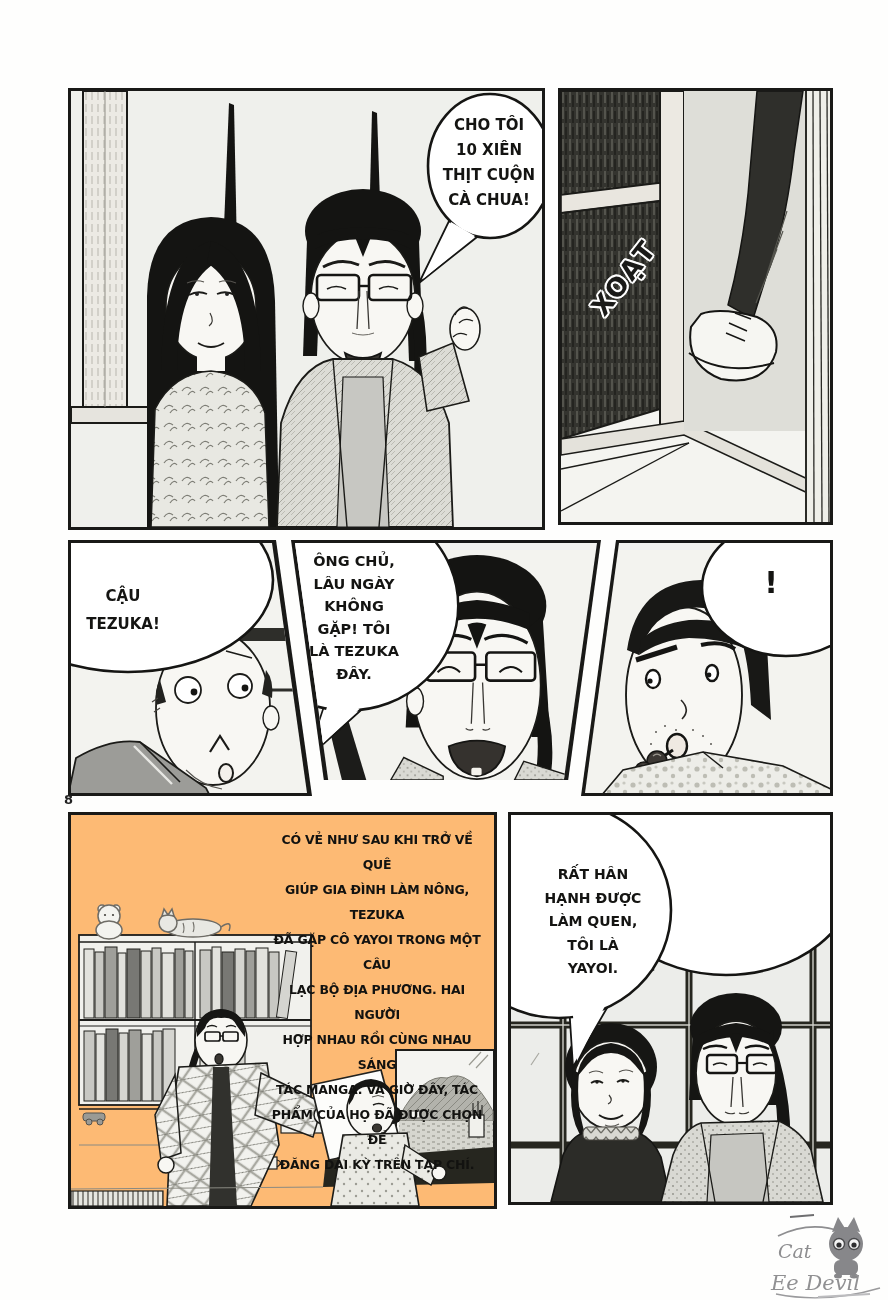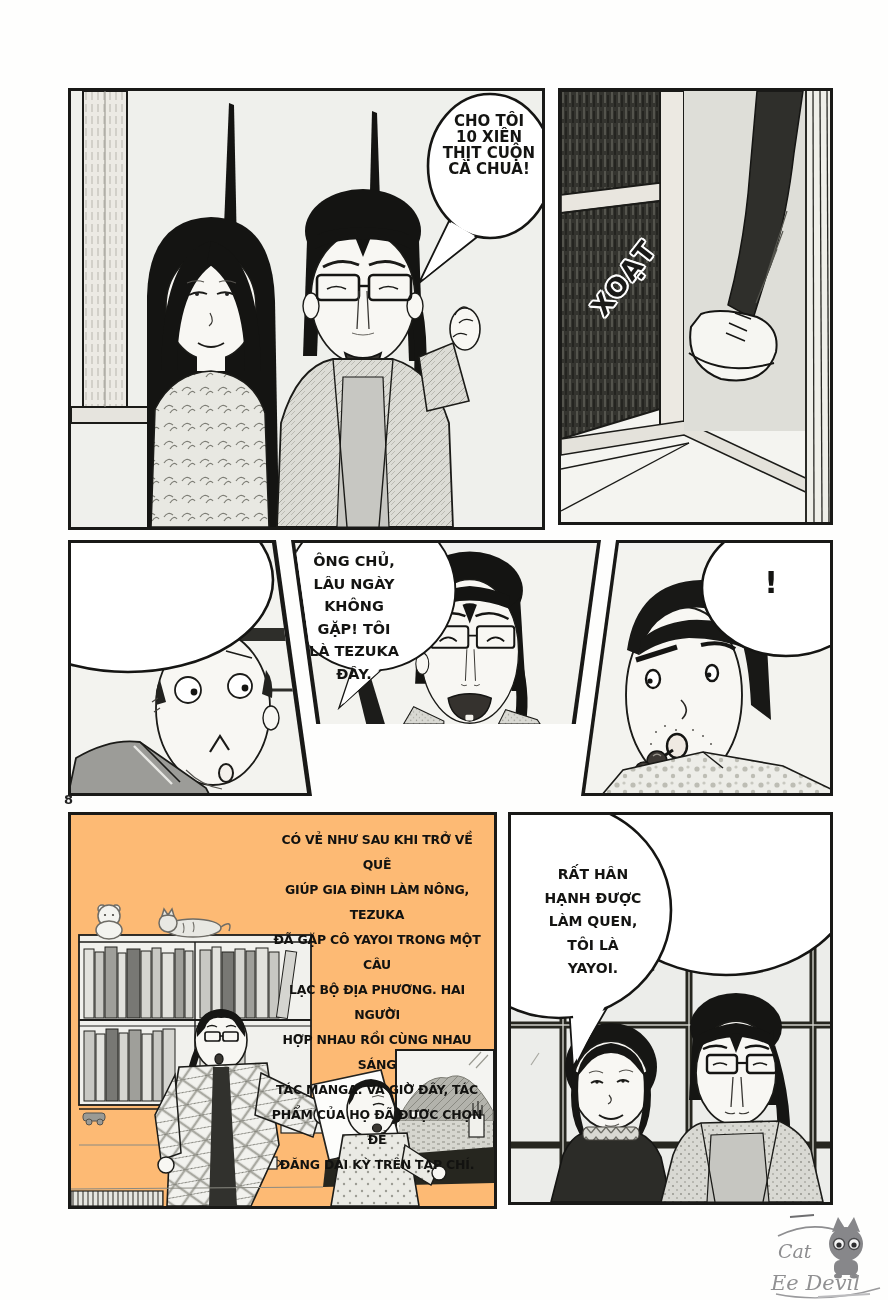--- a/index.html
+++ b/index.html
@@ -4,21 +4,21 @@
 <style>
   html,body{margin:0;padding:0;background:#ffffff;}
   .page{position:relative;width:888px;height:1300px;background:#fefefd;overflow:hidden;
         font-family:"DejaVu Sans",sans-serif;}
   .panel{position:absolute;background:#f1f1ed;border:3px solid #191917;box-sizing:border-box;overflow:hidden;}
   .panel svg{position:absolute;inset:0;width:100%;height:100%;display:block;}
   .slant{position:absolute;background:#191917;}
   .slant .inner{position:absolute;inset:0;background:#f3f3ef;overflow:hidden;}
   .slant .inner svg{position:absolute;inset:0;width:100%;height:100%;}
   .bubble-text{position:absolute;white-space:pre-line;text-align:center;font-weight:700;
-        color:#141412;z-index:6;line-height:16px;font-size:15px;letter-spacing:0;}
+        color:#141412;z-index:6;line-height:25px;font-size:15px;letter-spacing:0;}
   .narration{position:absolute;white-space:pre-line;text-align:center;font-weight:700;color:#121210;
         z-index:6;font-size:13px;line-height:25px;letter-spacing:-0.2px;transform:scaleX(.96);transform-origin:center top;}
   .sfx{position:absolute;font-weight:700;font-size:26px;letter-spacing:2px;color:#1a1a18;z-index:6;
         transform:rotate(-52deg);
         text-shadow:-2px 0 0 #fff,2px 0 0 #fff,0 -2px 0 #fff,0 2px 0 #fff,
         -1.5px -1.5px 0 #fff,1.5px 1.5px 0 #fff,-1.5px 1.5px 0 #fff,1.5px -1.5px 0 #fff;}
   .page-number{position:absolute;left:64px;top:792px;font-size:13px;font-weight:700;color:#222;z-index:4;}
   .watermark{position:absolute;left:766px;top:1206px;width:122px;height:94px;z-index:4;}
 </style>
 </head>
@@ -168,24 +168,26 @@
           <path d="M118,230 Q134,246 154,249" stroke="#55534e" stroke-width="1.1" fill="none"></path>
           <path d="M84,162 L90,158 M86,172 L92,168" stroke="#44423d" stroke-width="1.2"></path>
           <path d="M0,256 L8,218 Q42,198 72,202 L138,248 L142,256 Z" fill="#9c9c98" stroke="#1b1b18" stroke-width="1.8"></path>
           <path d="M72,202 L112,242" stroke="#1b1b18" stroke-width="1.6"></path>
           <path d="M66,206 L104,244" stroke="#e8e8e4" stroke-width="2.4"></path>
         </g>
         <g>
           <ellipse cx="60" cy="40" rx="145" ry="92" fill="#ffffff" stroke="#151513" stroke-width="2.6"></ellipse>
         </g>
       </svg>
+      <div class="bubble-text" style="left:0px;top:42px;width:110px;line-height:28px;">CẬU
+TEZUKA!</div>
     </div>
   </div>
 
-  <div class="slant" style="left:291px;top:540px;width:310px;height:184px;clip-path:polygon(0px 0px,310px 0px,275px 256px,35px 256px);">
+  <div class="slant" style="left:291px;top:540px;width:310px;height:240px;clip-path:polygon(0px 0px,310px 0px,275px 256px,35px 256px);">
     <div class="inner" style="clip-path:polygon(4px 3px,306px 3px,271px 253px,39px 253px);">
       <svg viewBox="0 0 310 256">
         <defs>
           <pattern id="speckle" width="8" height="8" patternUnits="userSpaceOnUse">
             <rect width="8" height="8" fill="#d9d9d3"></rect>
             <circle cx="2" cy="3" r="0.9" fill="#8f8f87"></circle>
               <circle cx="6" cy="7" r="0.8" fill="#8f8f87"></circle>
           </pattern>
         </defs>
         <path d="M30,0 L18,150 M46,0 L36,150" stroke="#7b7973" stroke-width="1.5" fill="none"></path>

